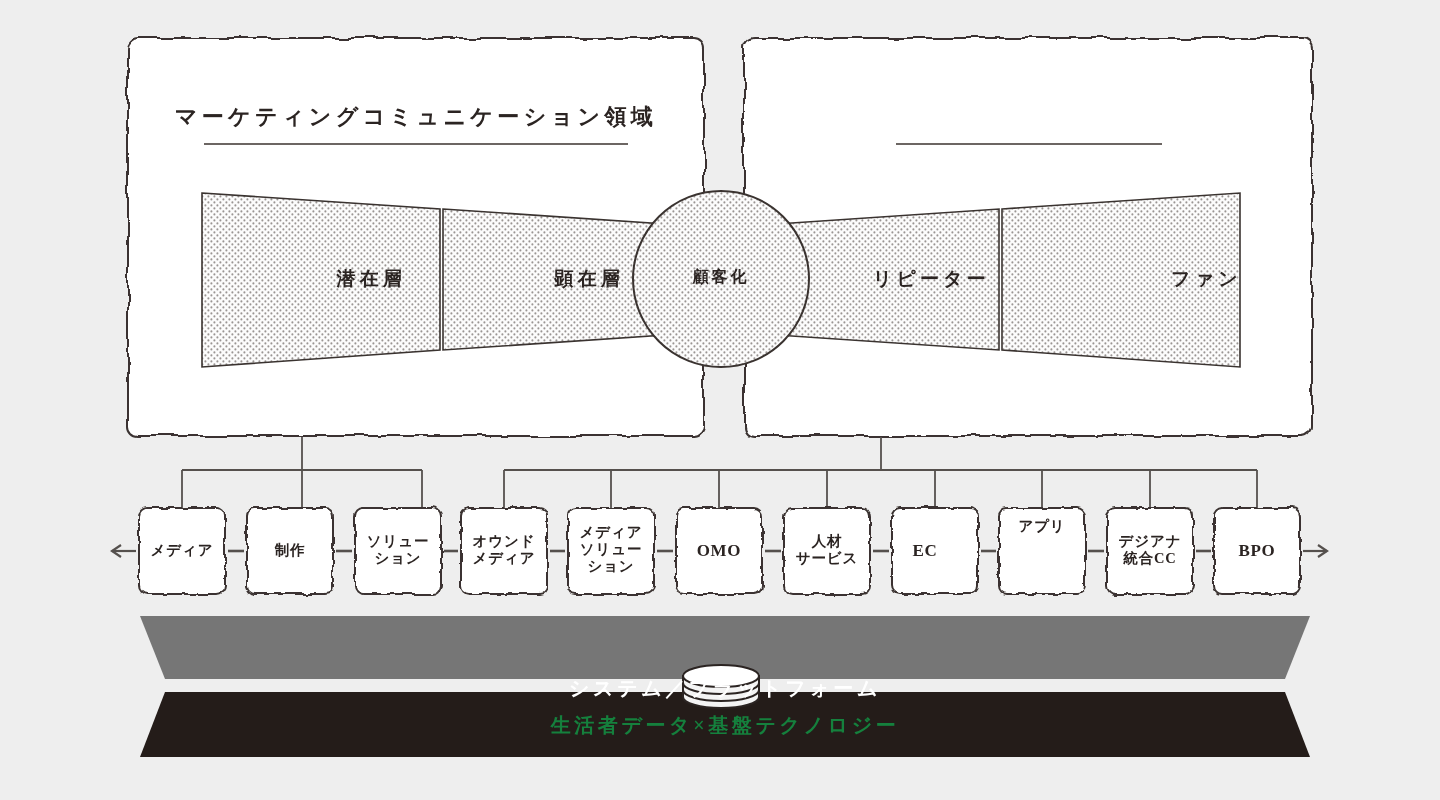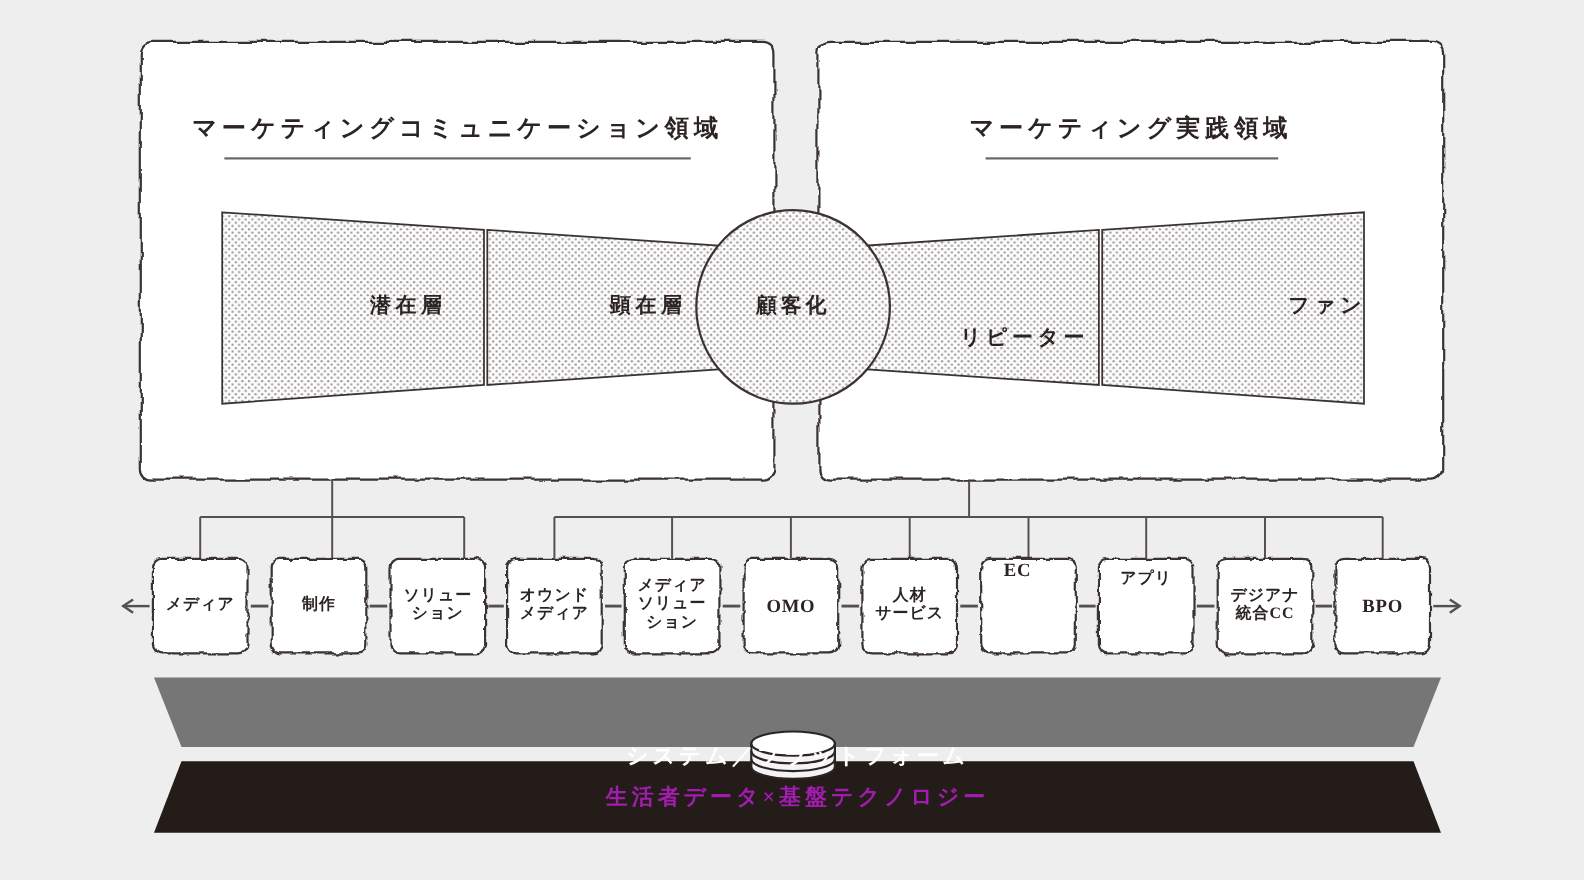--- a/index.html
+++ b/index.html
@@ -45,37 +45,37 @@
     position: absolute;
     height: 1.6px;
     background: #6c6663;
   }
   .stage-label {
     font-size: 19px;
     letter-spacing: 0.22em;
     text-align: right;
   }
   .circle-label {
-    font-size: 19px;
+    font-size: 16px;
     letter-spacing: 0.18em;
   }
   .box-label {
     font-size: 14.5px;
     letter-spacing: 0.06em;
   }
   .box-label.latin {
     font-size: 17px;
     letter-spacing: 0.04em;
   }
   .band-label {
     font-size: 20px;
     letter-spacing: 0.18em;
   }
   .band-label.light { color: #ffffff; margin-top: 40px; }
-  .band-label.dark   { color: #a21caf; }
+  .band-label.dark   { color: #15803d; }
 </style>
 </head>
 <body>
 
 <div id="stage">
 
   <svg class="layer" viewBox="0 0 1440 800">
     <defs>
       <pattern id="dotfill" width="6" height="6" patternUnits="userSpaceOnUse">
         <rect width="6" height="6" fill="#fcfcfc"></rect>
@@ -180,43 +180,42 @@
       <path d="M 683,676 L 683,697 a 38,11 0 0 0 76,0 L 759,676 Z" fill="#f4f4f4" stroke="#2b2422" stroke-width="2"></path>
       <ellipse cx="721" cy="676" rx="38" ry="11" fill="#ffffff" stroke="#2b2422" stroke-width="2"></ellipse>
       <path d="M 683,683 a 38,11 0 0 0 76,0" fill="none" stroke="#2b2422" stroke-width="2"></path>
       <path d="M 683,690 a 38,11 0 0 0 76,0" fill="none" stroke="#2b2422" stroke-width="2"></path>
     </g>
   </svg>
 
   <div class="lbl heading" style="left:128px; top:104px; width:576px;">マーケティングコミュニケーション領域</div>
   <div class="headline-rule" style="left:204px; top:143px; width:424px;"></div>
 
-  <div class="lbl heading" style="left:744px; top:104px; width:568px;">マーケティング実践領域</div>
   <div class="headline-rule" style="left:896px; top:143px; width:266px;"></div>
 
   <div class="lbl stage-label" style="left:240px; top:268px; width:166px;">潜在層</div>
   <div class="lbl stage-label" style="left:458px; top:268px; width:166px;">顕在層</div>
   <div class="lbl circle-label" style="left:638px; top:268px; width:166px;">顧客化</div>
-  <div class="lbl stage-label" style="left:814px; top:268px; width:176px;margin-top:29px;">リピーター</div>
+  <div class="lbl stage-label" style="left:814px; top:268px; width:176px;">リピーター</div>
   <div class="lbl stage-label" style="left:1038px; top:268px; width:166px;padding-left:38px;">ファン</div>
 
   <div class="lbl box-label" style="left:139px; top:542px; width:86px;">メディア</div>
   <div class="lbl box-label" style="left:247px; top:542px; width:86px;">制作</div>
   <div class="lbl box-label" style="left:353px; top:533px; width:90px;">ソリュー
 ション</div>
 
   <div class="lbl box-label" style="left:459px; top:533px; width:90px;">オウンド
 メディア</div>
   <div class="lbl box-label" style="left:566px; top:524px; width:90px;">メディア
 ソリュー
 ション</div>
   <div class="lbl box-label latin" style="left:676px; top:541px; width:86px;">OMO</div>
   <div class="lbl box-label" style="left:782px; top:533px; width:90px;">人材
 サービス</div>
-  <div class="lbl box-label latin" style="left:892px; top:509px; width:66px;">EC</div>
+  <div class="lbl box-label latin" style="left:892px; top:541px; width:66px;">EC</div>
   <div class="lbl box-label" style="left:999px; top:518px; width:86px;">アプリ</div>
   <div class="lbl box-label" style="left:1105px; top:533px; width:90px;">デジアナ
 統合CC</div>
   <div class="lbl box-label latin" style="left:1214px; top:541px; width:86px;">BPO</div>
 
   <div class="lbl band-label light" style="left:400px; top:637px; width:650px;">システム／プラットフォーム</div>
   <div class="lbl band-label dark" style="left:400px; top:714px; width:650px;">生活者データ×基盤テクノロジー</div>
 
 </div>
 

